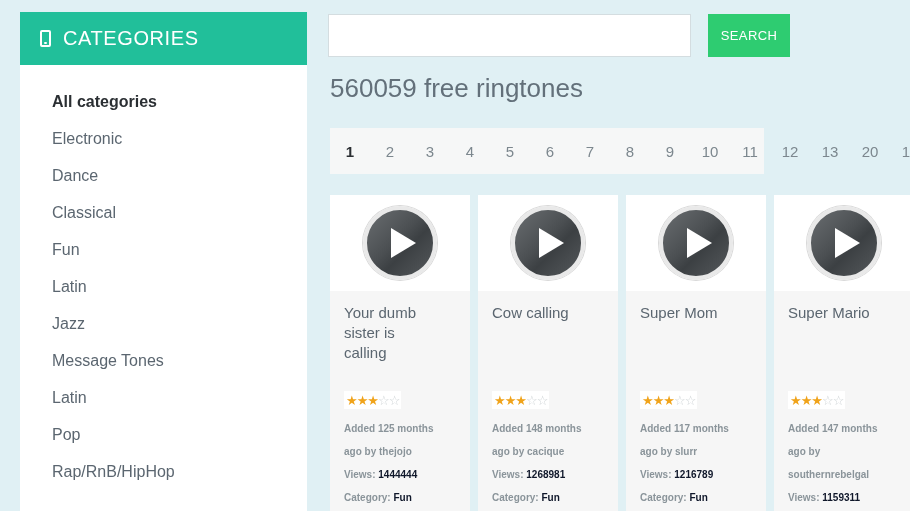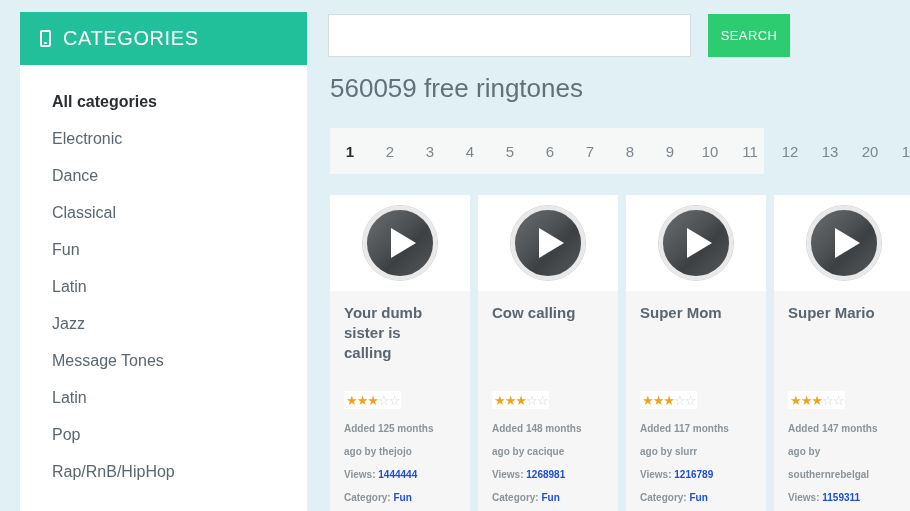--- a/index.html
+++ b/index.html
@@ -139,21 +139,20 @@
     border-bottom: 15px solid transparent;
     border-left: 25px solid #ffffff;
     margin-left: 7px;
   }
   .card-title {
     padding: 12px 31px 0 14px;
     font-size: 15px;
     line-height: 20px;
     color: #5b6670;
     min-height: 100px;
-    font-weight: bold;
   }
   .card-meta {
     padding: 0 14px 6px 14px;
   }
   .stars {
     display: inline-block;
     background: #ffffff;
     padding: 1px 2px;
     line-height: 1;
     margin-bottom: 8px;
@@ -165,21 +164,21 @@
   }
   .star.filled { color: #f0a31a; }
   .star.empty { color: #cfd4d6; }
   .meta-line {
     font-size: 10px;
     line-height: 23px;
     color: #8a949a;
     white-space: nowrap;
     font-weight: bold;
   }
-  .meta-line .val { color: #1d4ed8; }
+  .meta-line .val { color: #0f172a; }
 </style>
 </head>
 <body>
 
 <div class="page">
 
   <div class="sidebar">
     <div class="sidebar-header">
       <span class="phone-icon"></span>
       <span class="sidebar-title">CATEGORIES</span>

